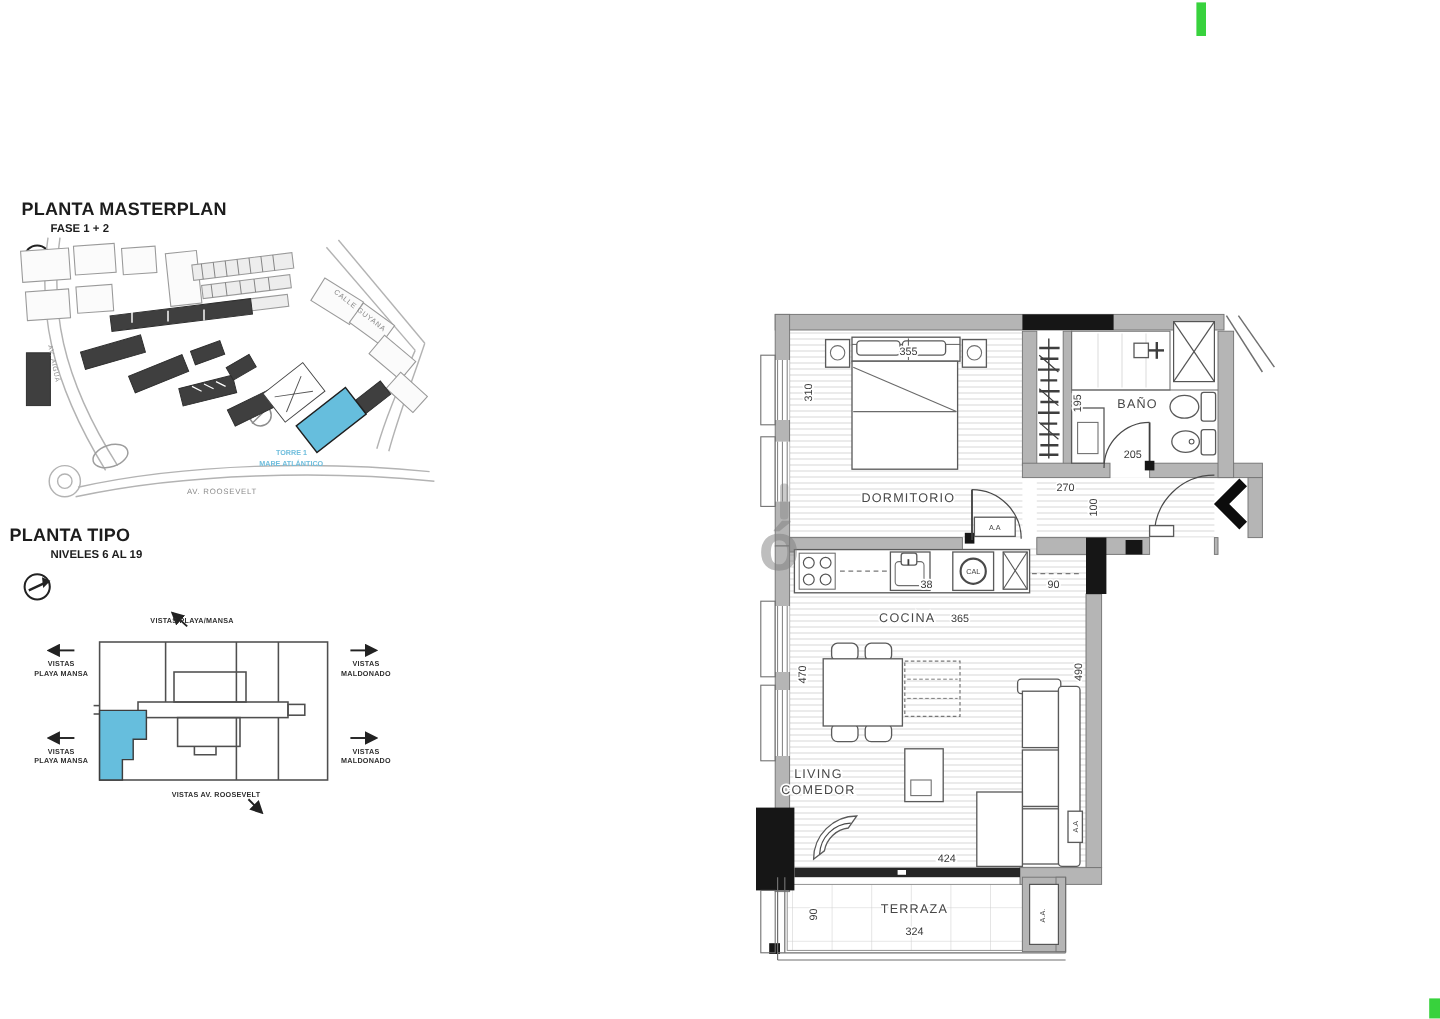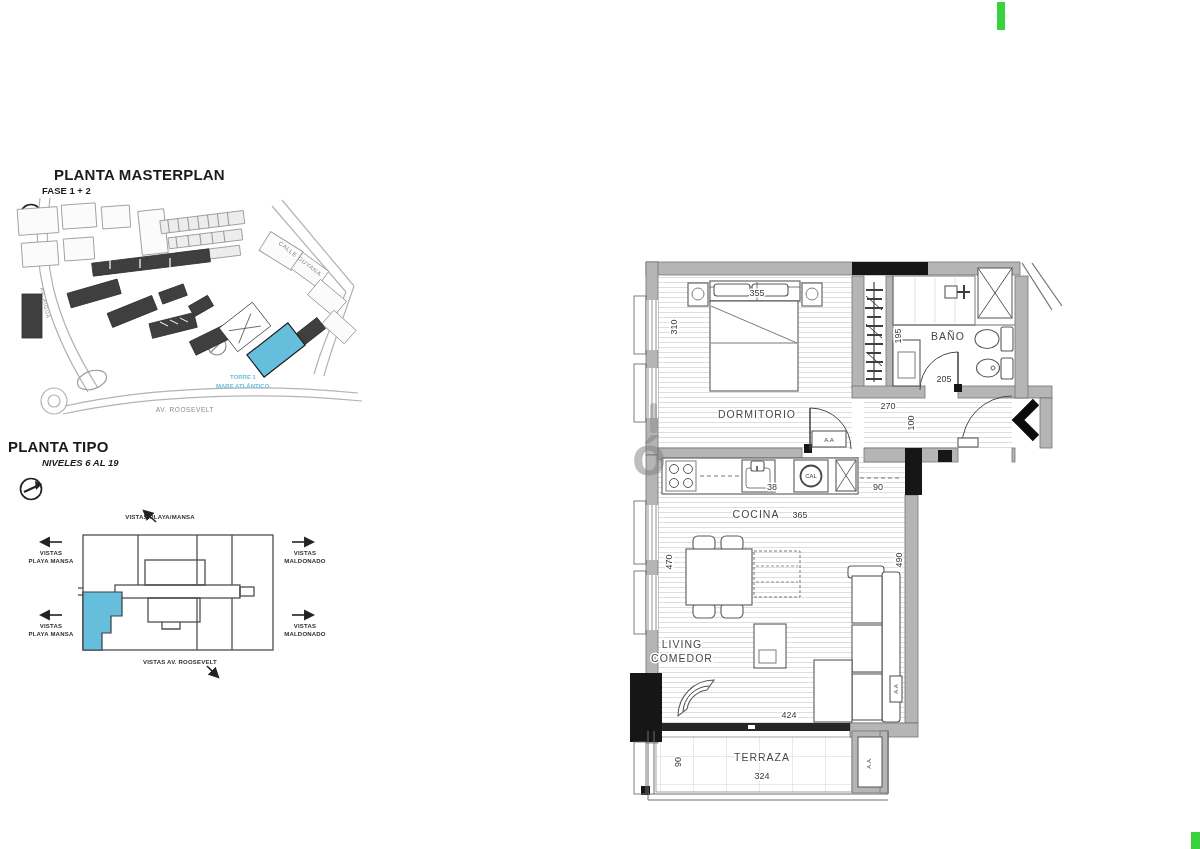--- a/index.html
+++ b/index.html
@@ -22,21 +22,21 @@
   .green-top{left:997px;top:2px;width:8px;height:28px;background:#38d23d;}
   .green-bot{left:1191px;top:832px;width:9px;height:17px;background:#38d23d;}
   .wm-bar{left:650px;top:403px;width:7px;height:30px;background:rgba(130,130,130,.42);border-radius:3px;}
   .wm-glyph{left:632px;top:428px;font-size:56px;font-weight:bold;color:rgba(125,125,125,.5);line-height:1;}
 </style>
 </head>
 <body>
 
 <div class="canvas">
 
-  <div class="abs hdr-title" style="left:18px;top:166px;margin-left:36px;">PLANTA MASTERPLAN</div>
+  <div class="abs hdr-title" style="left:18px;top:166px;">PLANTA MASTERPLAN</div>
   <div class="abs hdr-sub" style="left:18px;top:184px;">FASE 1 + 2</div>
 
   <svg class="abs" style="left:18px;top:202px;" width="26" height="26" viewBox="0 0 26 26">
     <circle cx="13" cy="13" r="10.5" fill="none" stroke="#222" stroke-width="1.7"></circle>
     <line x1="8" y1="8" x2="17" y2="17" stroke="#222" stroke-width="2"></line>
     <polygon points="15,13 21,21 13,15" fill="#222"></polygon>
   </svg>
 
   <svg class="abs" style="left:10px;top:196px;" width="360" height="232" viewBox="0 0 360 232">
     <g fill="none" stroke="#b3b3b3" stroke-width="1.2">
@@ -92,21 +92,21 @@
     </g>
     <rect x="240" y="140" width="52" height="28" transform="rotate(-38 266 154)" fill="#66bedd" stroke="#1f1f1f" stroke-width="1.2"></rect>
     <text class="mp-street" font-size="6" transform="translate(268,48) rotate(38)">CALLE GUYANA</text>
     <text class="mp-street" font-size="5.5" transform="translate(30,92) rotate(78)">AV. AIGUÁ</text>
     <text class="mp-street" font-size="6.5" x="175" y="216" text-anchor="middle" fill="#666">AV. ROOSEVELT</text>
     <text x="220" y="183" font-size="6" fill="#6fbedd" font-weight="bold">TORRE 1</text>
     <text x="206" y="192" font-size="6" fill="#6fbedd" font-weight="bold">MARE ATLÁNTICO</text>
   </svg>
 
   <div class="abs hdr-title" style="left:8px;top:438px;">PLANTA TIPO</div>
-  <div class="abs hdr-sub" style="left:18px;top:456px;font-style:italic;">NIVELES 6 AL 19</div>
+  <div class="abs hdr-sub" style="left:18px;top:456px;">NIVELES 6 AL 19</div>
 
   <svg class="abs" style="left:18px;top:476px;" width="26" height="26" viewBox="0 0 26 26">
     <circle cx="13" cy="13" r="10.5" fill="none" stroke="#222" stroke-width="1.7"></circle>
     <line x1="6" y1="16" x2="19" y2="10" stroke="#222" stroke-width="2"></line>
     <polygon points="17,5 24,8 18,14" fill="#222"></polygon>
   </svg>
 
   <svg class="abs" style="left:10px;top:500px;" width="370" height="190" viewBox="0 0 370 190">
     <defs>
       <marker id="ah" viewBox="0 0 10 10" refX="8" refY="5" markerWidth="7" markerHeight="7" orient="auto">

